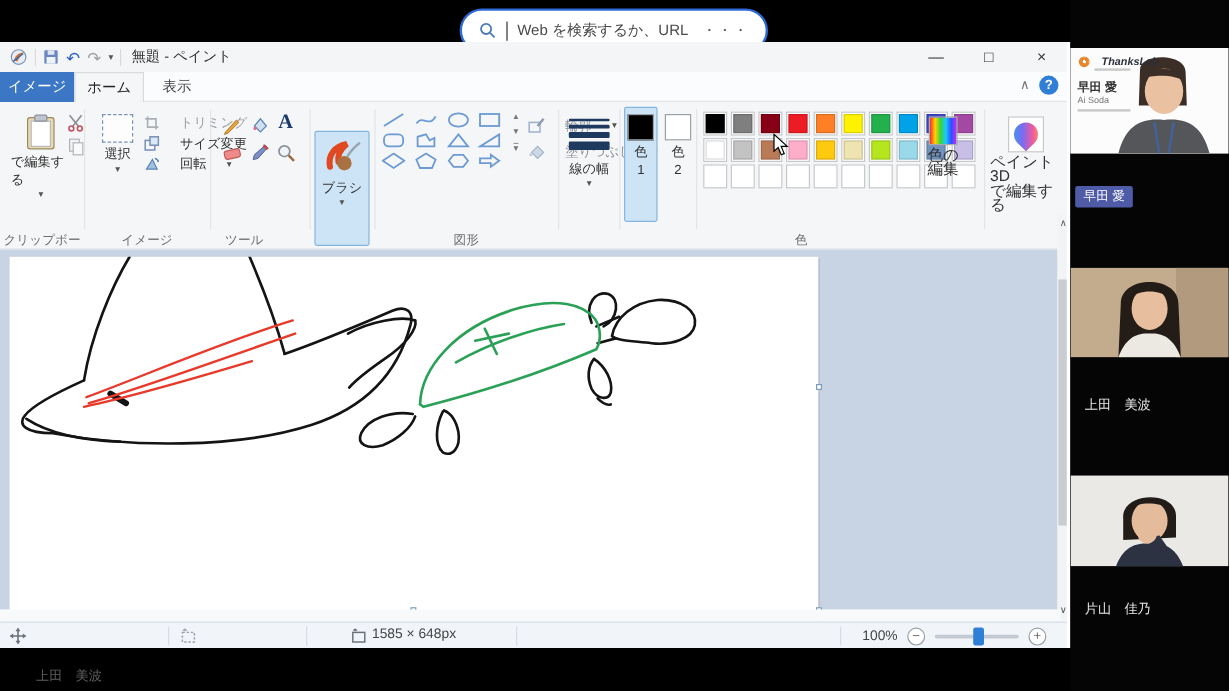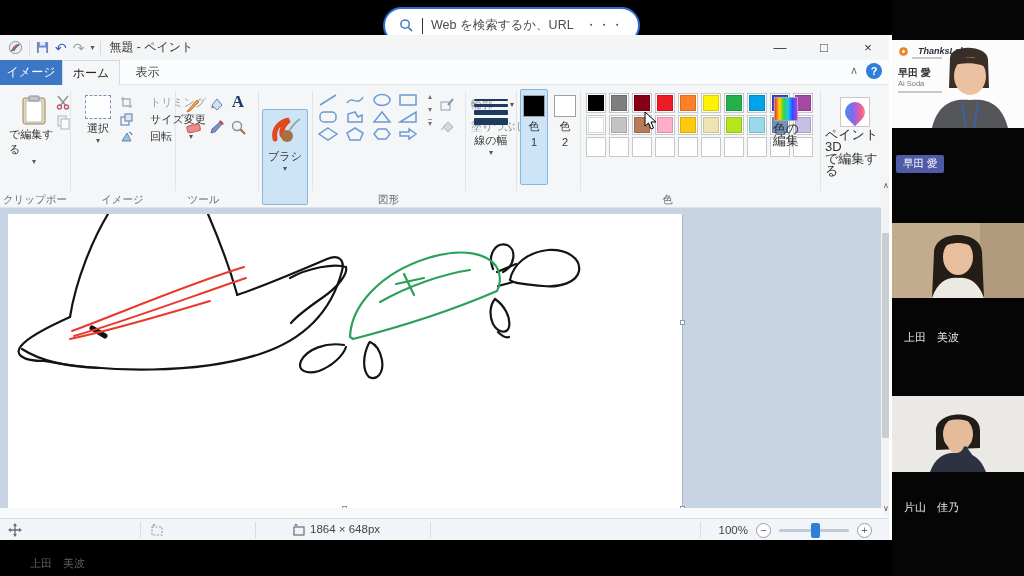--- a/index.html
+++ b/index.html
@@ -498,21 +498,21 @@
       <div class="sb-sep" style="left:140px;"></div>
       <svg class="abs" style="left:150px;top:4px;" width="14" height="14" viewBox="0 0 14 14">
         <rect x="2" y="4" width="10" height="8" fill="none" stroke="#9aa0a6" stroke-width="1.2" stroke-dasharray="2 1.5"></rect>
         <path d="M4 3 V1 M4 1 l-1.5 1.5 M4 1 l1.5 1.5" stroke="#9aa0a6" stroke-width="1"></path>
       </svg>
       <div class="sb-sep" style="left:255px;"></div>
       <svg class="abs" style="left:292px;top:4px;" width="14" height="14" viewBox="0 0 14 14">
         <rect x="2" y="4" width="10" height="8" fill="none" stroke="#6a6f76" stroke-width="1.2"></rect>
         <path d="M4 3 V1 M4 1 l-1.5 1.5 M4 1 l1.5 1.5" stroke="#6a6f76" stroke-width="1"></path>
       </svg>
-      <div class="abs" style="left:310px;top:4px;">1864 × 648px</div>
+      <div class="abs" style="left:310px;top:4px;">1585 × 648px</div>
       <div class="sb-sep" style="left:430px;"></div>
       <div class="sb-sep" style="left:700px;"></div>
       <div class="zoom-cluster">
         <span>100%</span>
         <div class="zbtn">−</div>
         <div class="ztrack">
           <div class="zthumb"></div>
         </div>
         <div class="zbtn">+</div>
       </div>

